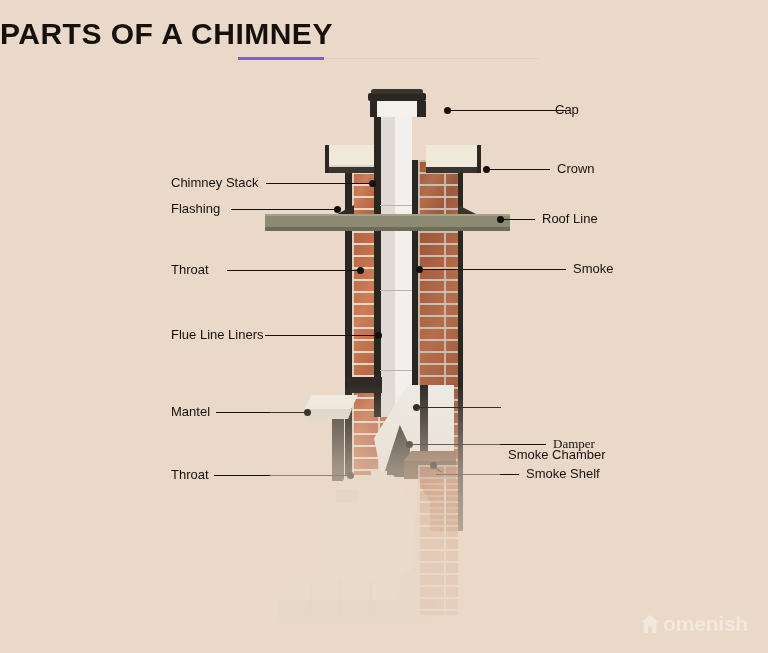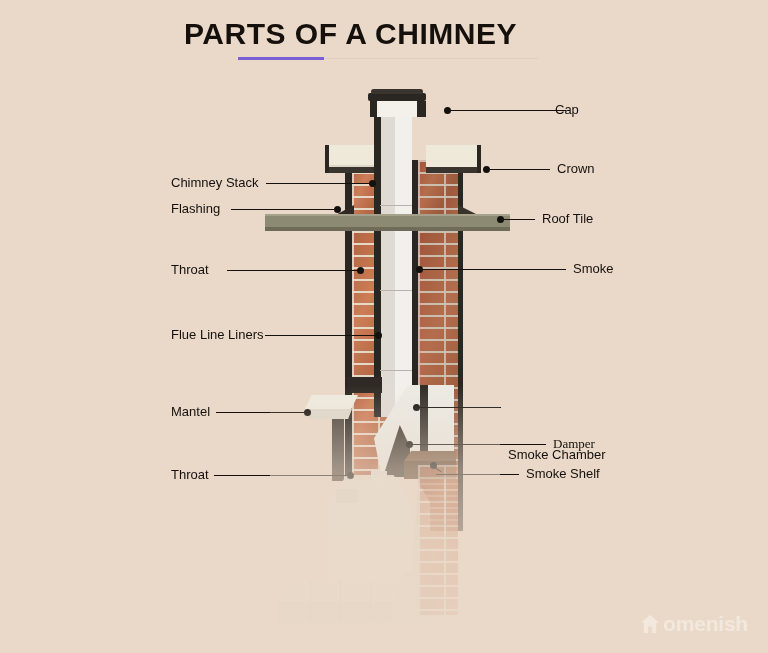--- a/index.html
+++ b/index.html
@@ -20,21 +20,21 @@
     left: 0; top: 0;
     width: 768px;
     height: 653px;
   }
 
   
   #title-block {
     position: absolute;
     left: 0; top: 14px;
     width: 701px;
-    text-align: center;
+    text-align: left;
   }
   #page-title {
     font-size: 30px;
     font-weight: bold;
     letter-spacing: 0.5px;
     color: #15100c;
     line-height: 40px;
     margin: 0;
     font-family: "Liberation Sans", sans-serif;
   }
@@ -272,21 +272,21 @@
   <div class="leader-dot" style="left:347px; top:472px;"></div>
 
   <div class="label" style="left:555px; top:103px;">Cap</div>
   <div class="leader" style="left:450px; top:110px; width:116px;"></div>
   <div class="leader-dot" style="left:444px; top:107px;"></div>
 
   <div class="label" style="left:557px; top:162px;">Crown</div>
   <div class="leader" style="left:489px; top:169px; width:61px;"></div>
   <div class="leader-dot" style="left:483px; top:166px;"></div>
 
-  <div class="label" style="left:542px; top:212px;">Roof Tile</div>
+  <div class="label" style="left:542px; top:212px;">Roof Line</div>
   <div class="leader" style="left:503px; top:219px; width:32px;"></div>
   <div class="leader-dot" style="left:497px; top:216px;"></div>
 
   <div class="label" style="left:573px; top:262px;">Smoke</div>
   <div class="leader" style="left:422px; top:269px; width:144px;"></div>
   <div class="leader-dot" style="left:416px; top:266px;"></div>
 
   <div class="label" style="left:508px; top:400px;margin-top:48px;">Smoke Chamber</div>
   <div class="leader" style="left:419px; top:407px; width:82px;"></div>
   <div class="leader-dot" style="left:413px; top:404px;"></div>

